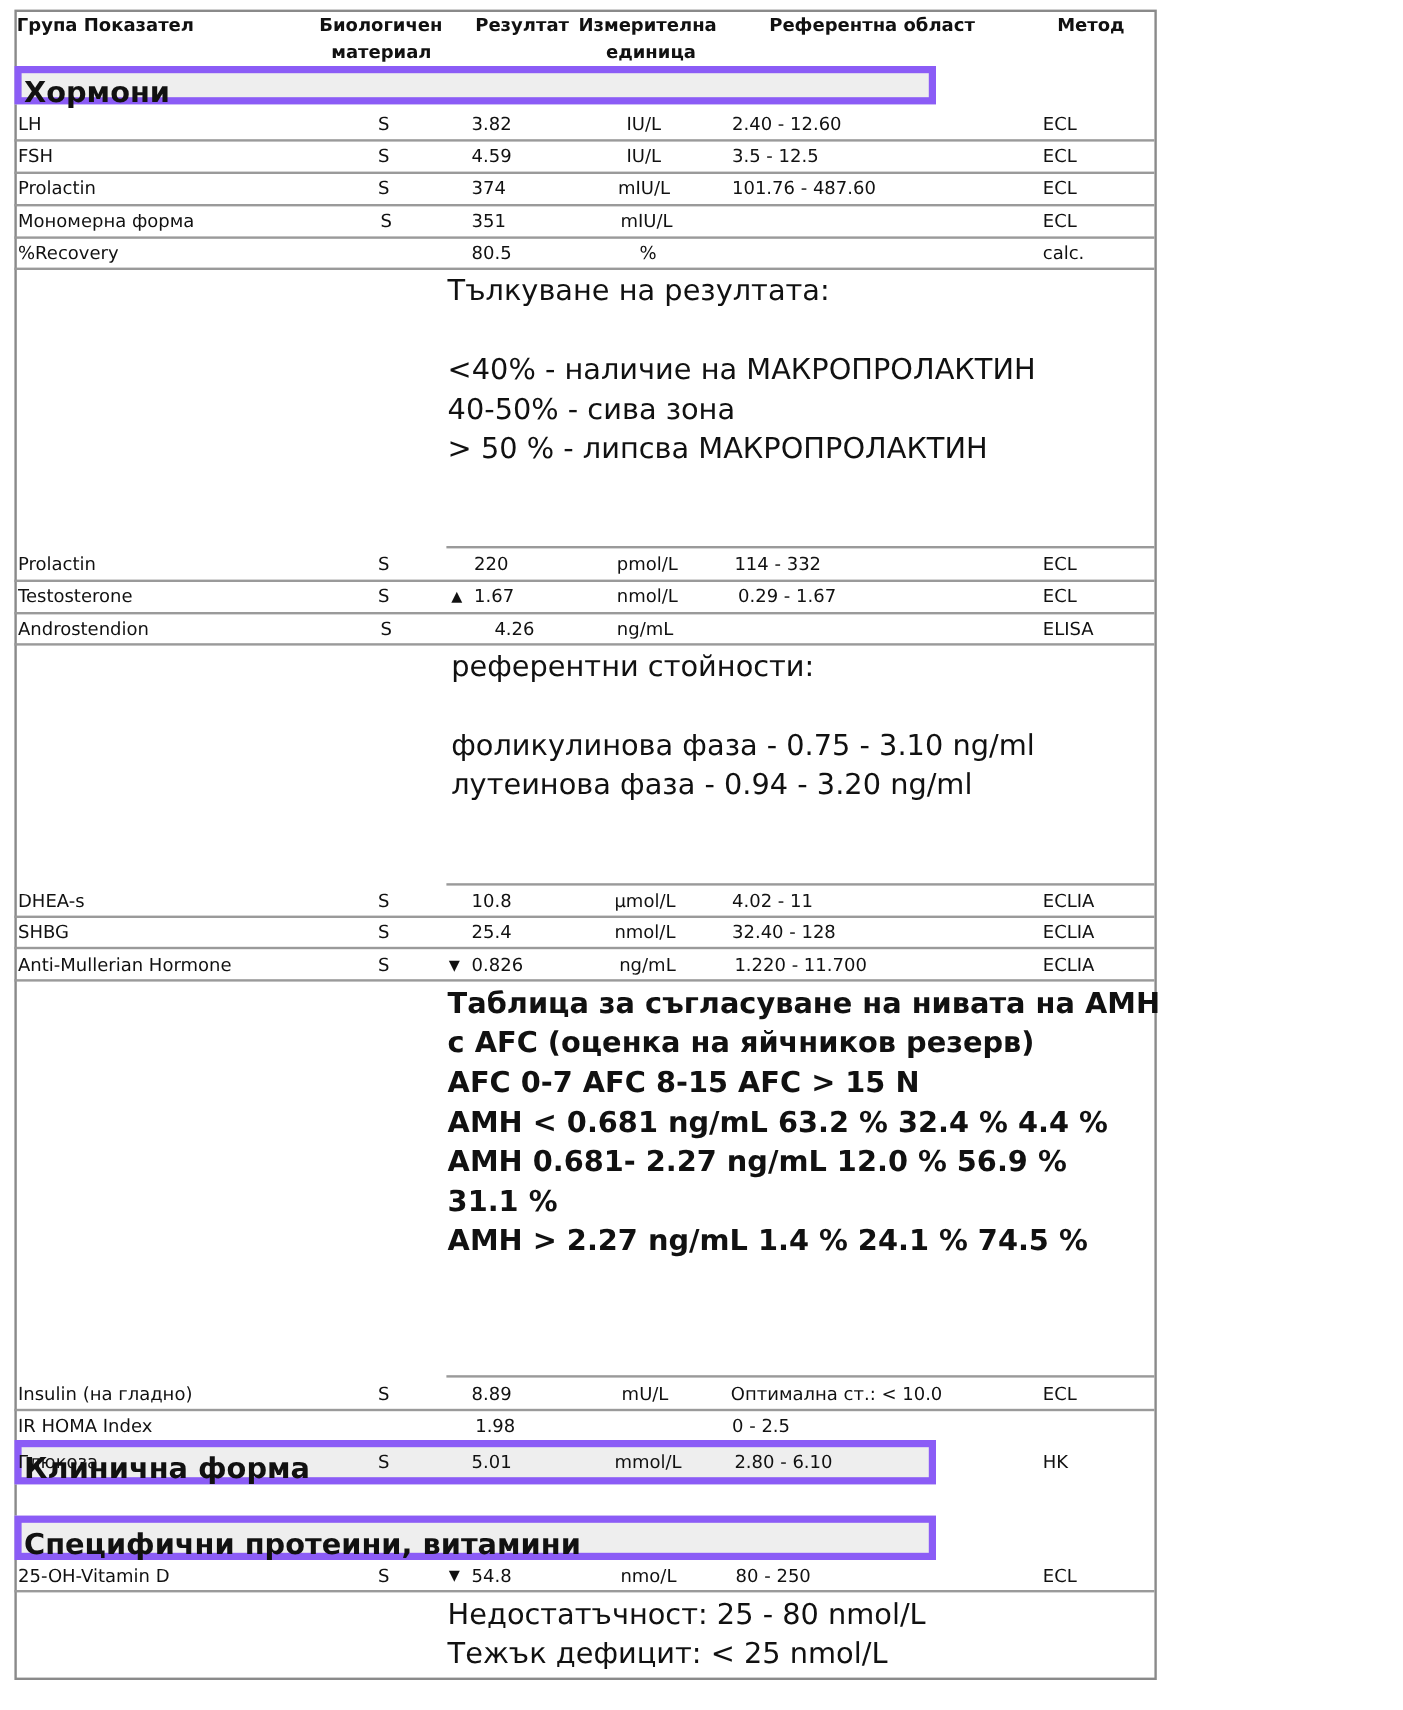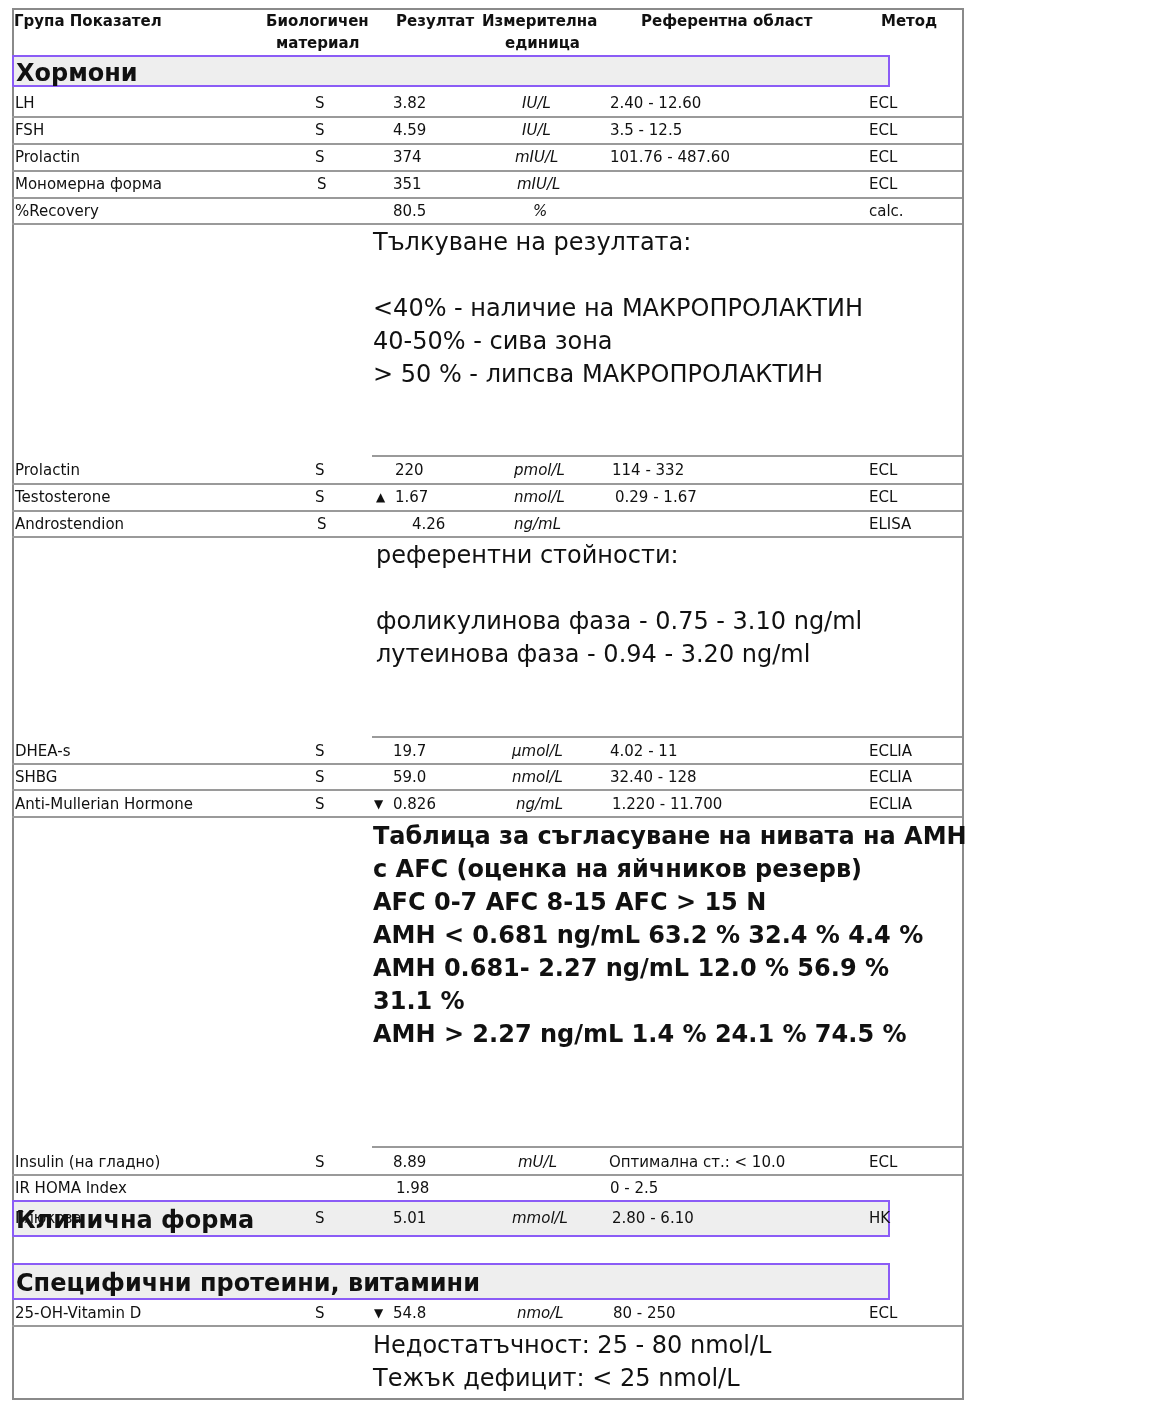--- a/index.html
+++ b/index.html
@@ -5,29 +5,29 @@
   html, body { margin: 0; padding: 0; background: #fff; }
   body { width: 1169px; height: 1425px; position: relative; overflow: hidden;
          font-family: "DejaVu Sans", sans-serif; color: #111; }
   .frame { position: absolute; left: 12px; top: 8px; width: 948px; height: 1388px;
            border-left: 2px solid #8a8a8a; border-right: 2px solid #8a8a8a;
            border-top: 2px solid #8a8a8a; border-bottom: 2px solid #8a8a8a; }
   .abs { position: absolute; }
   .hdr { font-weight: bold; font-size: 15px; line-height: 22px; white-space: nowrap; }
   .hline { position: absolute; left: 12px; width: 950px; height: 0; border-top: 2px solid #9a9a9a; }
   .hline.short { left: 372px; width: 590px; }
-  .section { position: absolute; left: 12px; width: 878px; height: 32px; background: #eeeeee;
-             border: 2px solid #8b5cf6; box-sizing: border-box; }
+  .section { position: absolute; left: 12px; width: 768px; height: 32px; background: #eeeeee;
+             border: 6px solid #8b5cf6; box-sizing: border-box; }
   .section .t { position: absolute; left: 2px; top: 1px; font-weight: bold; font-size: 24px; line-height: 30px; white-space: nowrap; }
   .row { position: absolute; left: 12px; width: 948px; height: 26px; font-size: 15px; line-height: 26px; }
   .row span { position: absolute; top: 0; white-space: nowrap; }
   .c-name { left: 3px; }
   .c-mat { left: 303px; }
   .c-res { left: 381px; }
-  .c-unit { left: 500px; font-style: italic; }
+  .c-unit { left: 500px; }
   .c-ref { left: 598px; }
   .c-meth { left: 857px; }
   .note { position: absolute; left: 373px; font-size: 24px; line-height: 33px; white-space: pre; }
 </style>
 </head>
 <body>
 
 <div class="frame"></div>
 
 <div class="abs hdr" style="left:14px;top:10px;">Група Показател</div>
@@ -130,31 +130,31 @@
 
 <div class="note" style="top:539px;left:376px;">референтни стойности:
 
 фоликулинова фаза - 0.75 - 3.10 ng/ml
 лутеинова фаза - 0.94 - 3.20 ng/ml</div>
 <div class="hline short" style="top:736px;"></div>
 
 <div class="row" style="top:738px;">
   <span class="c-name">DHEA-s</span>
   <span class="c-mat">S</span>
-  <span class="c-res" style="left:381px">19.7</span>
+  <span class="c-res" style="left:381px">10.8</span>
   <span class="c-unit">µmol/L</span>
   <span class="c-ref" style="left:598px">4.02 - 11</span>
   <span class="c-meth">ECLIA</span>
 </div>
 <div class="hline" style="top:763px;"></div>
 
 <div class="row" style="top:764px;">
   <span class="c-name">SHBG</span>
   <span class="c-mat">S</span>
-  <span class="c-res" style="left:381px">59.0</span>
+  <span class="c-res" style="left:381px">25.4</span>
   <span class="c-unit">nmol/L</span>
   <span class="c-ref" style="left:598px">32.40 - 128</span>
   <span class="c-meth">ECLIA</span>
 </div>
 <div class="hline" style="top:789px;"></div>
 
 <div class="row" style="top:791px;">
   <span class="c-name">Anti-Mullerian Hormone</span>
   <span class="c-mat">S</span>
   <span style="left:362px;font-size:12px;">▼</span>

